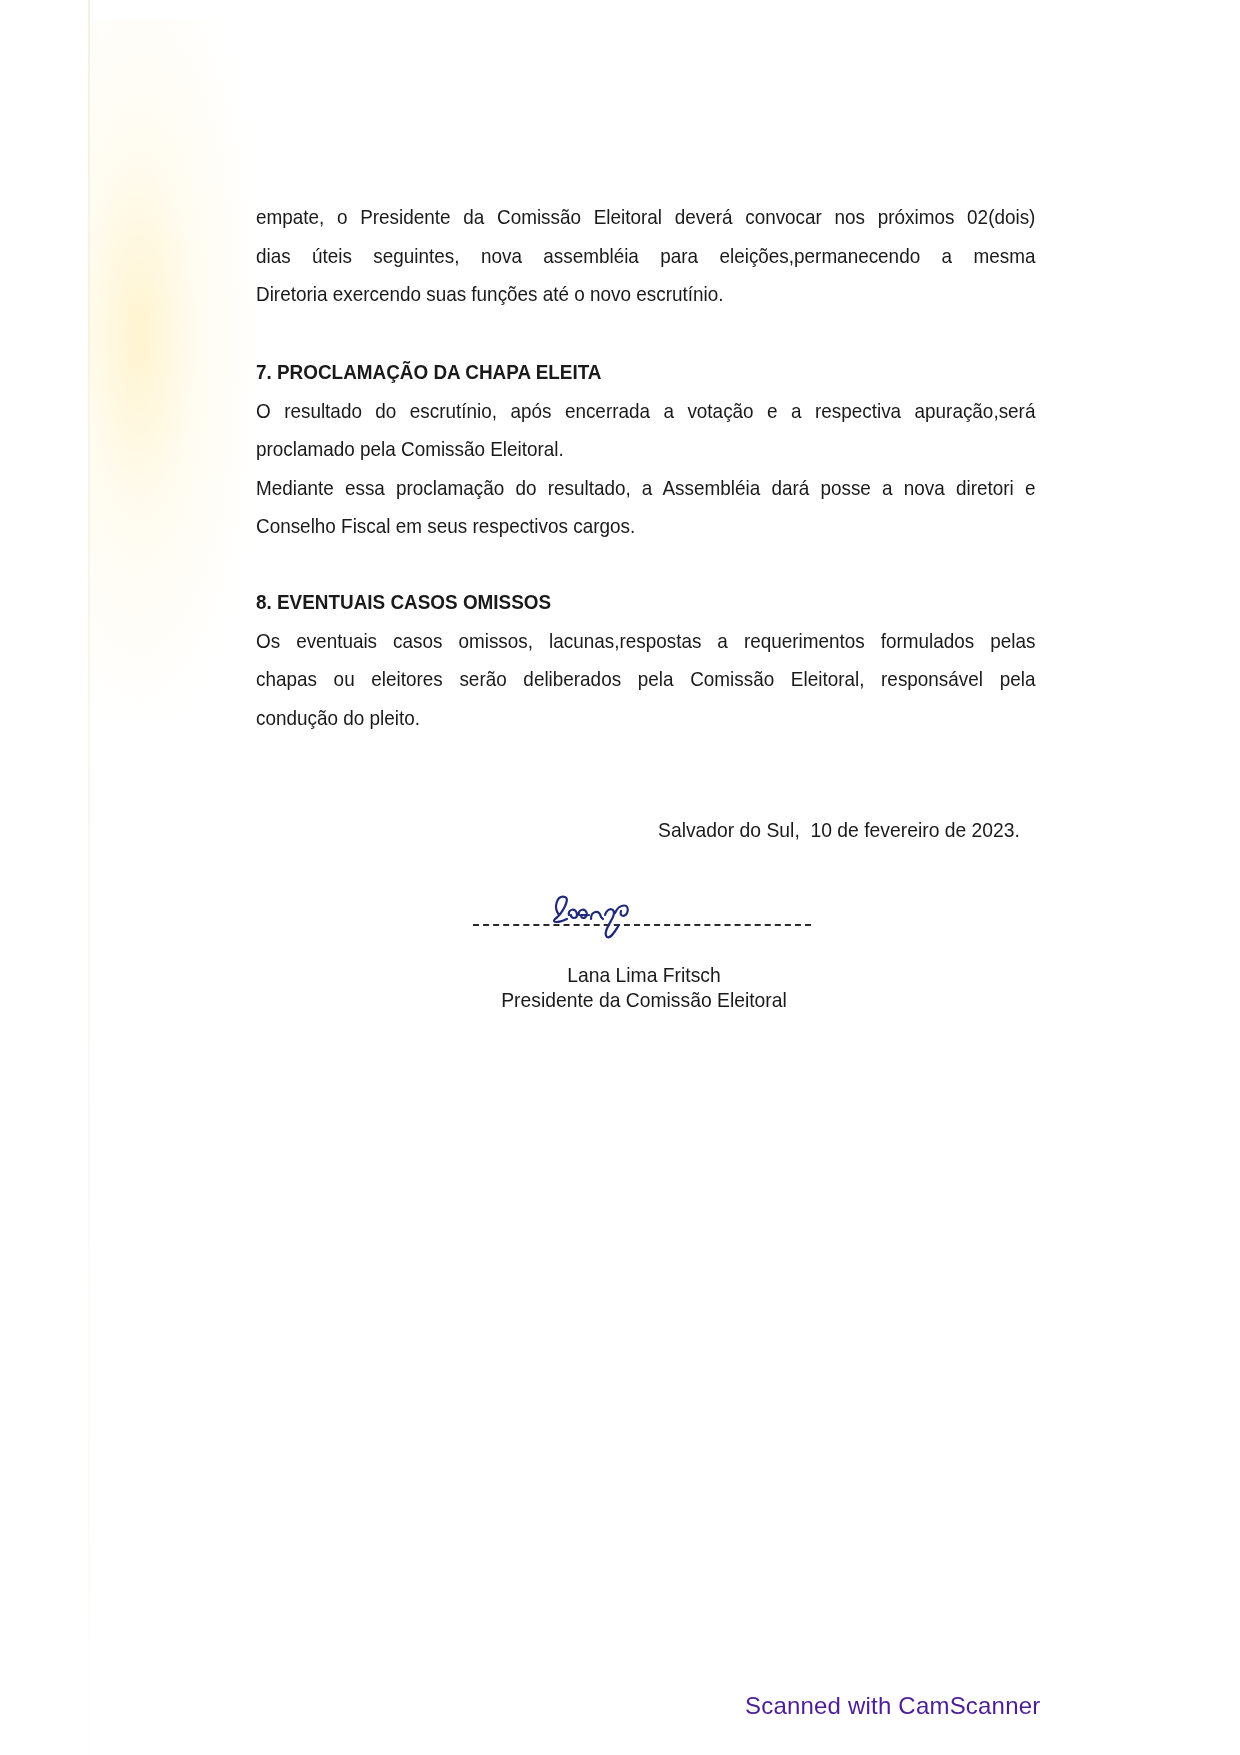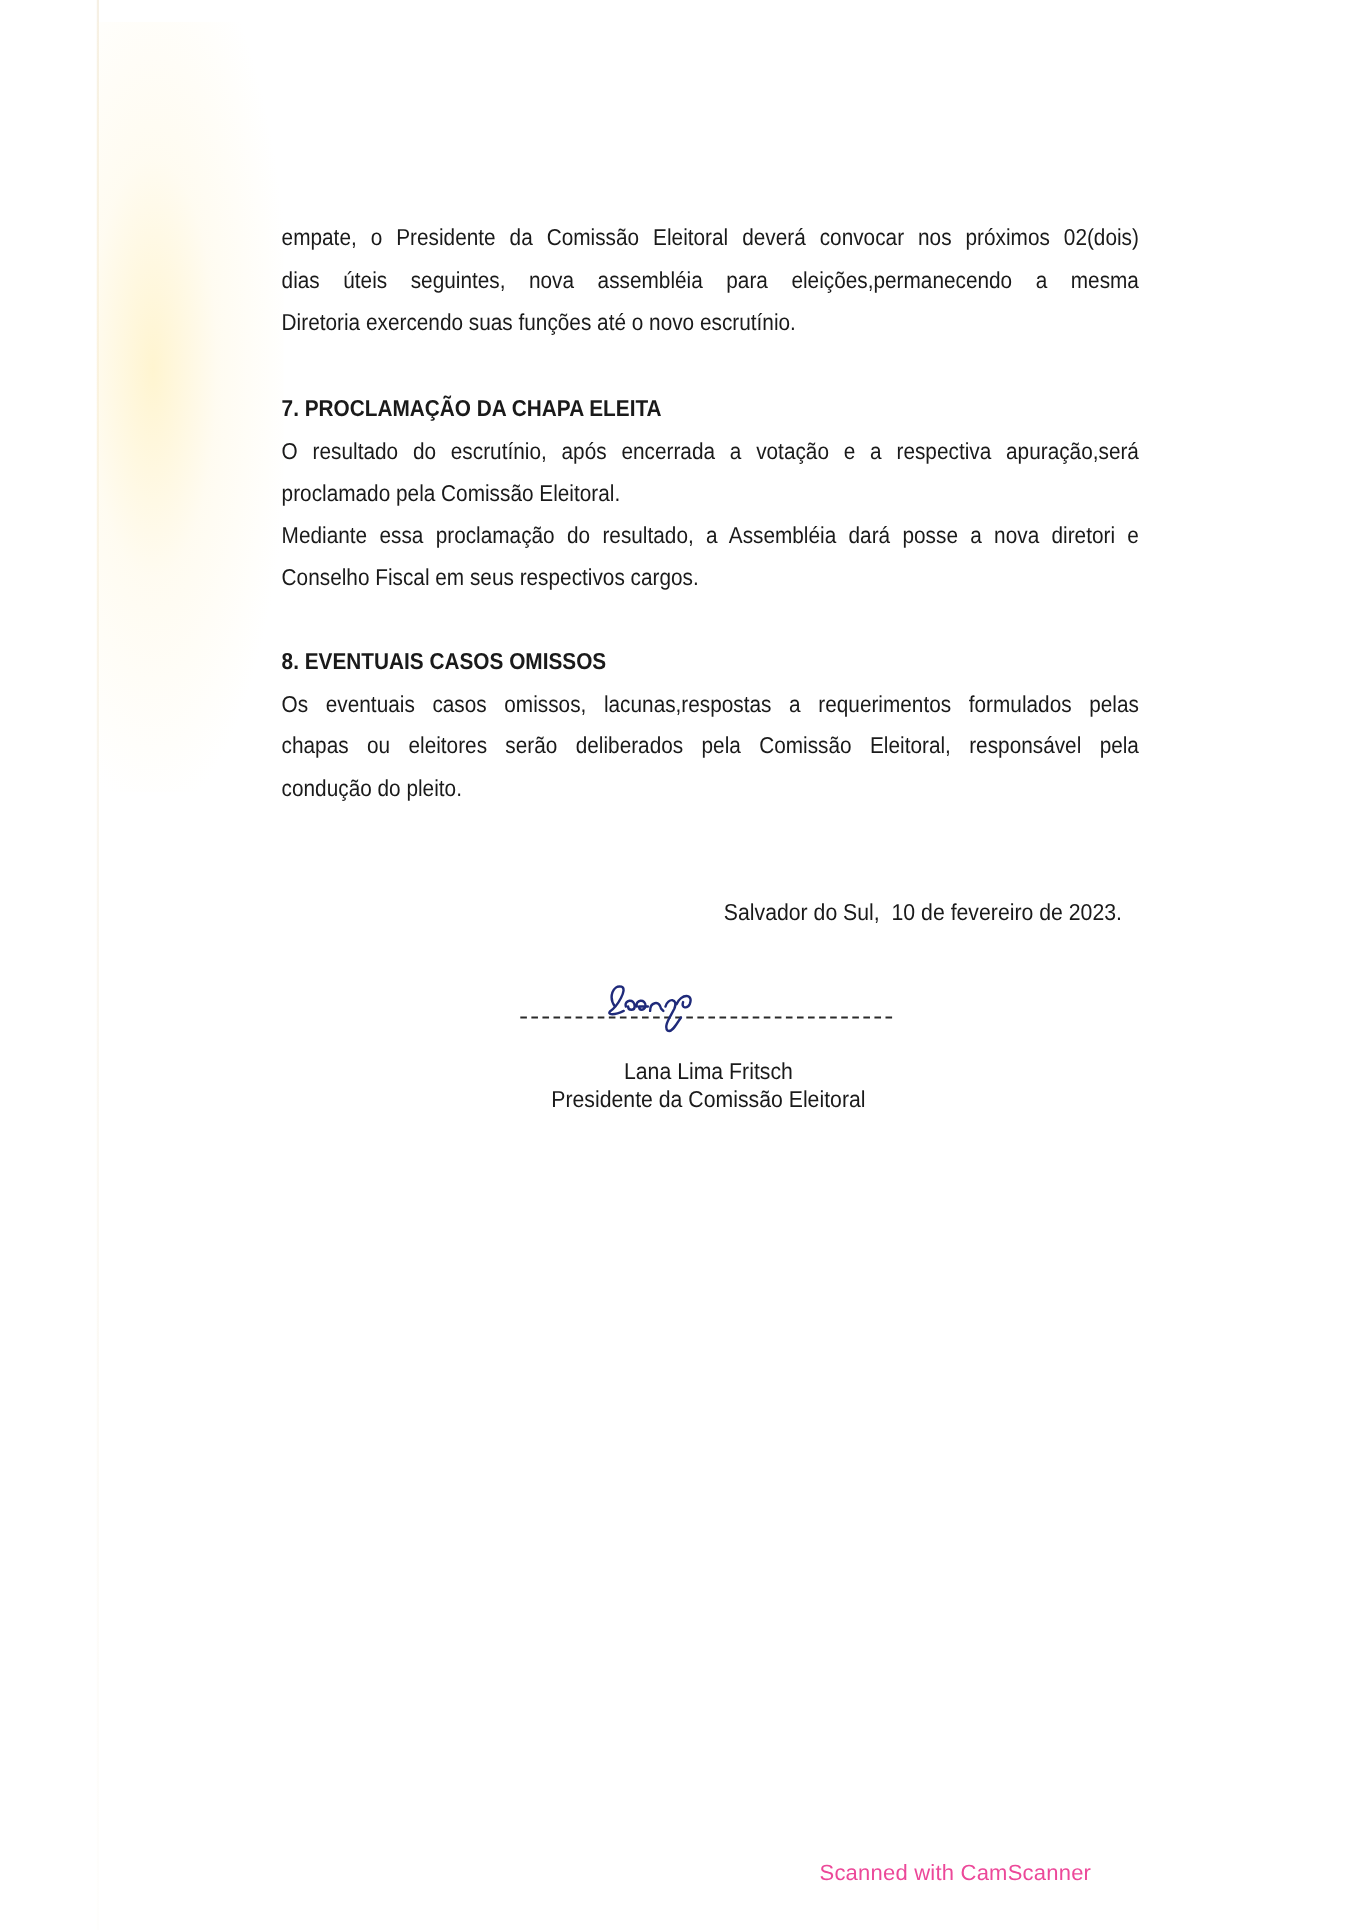--- a/index.html
+++ b/index.html
@@ -44,21 +44,21 @@
     .sig-name {
       position: absolute; left: 474px; top: 963px; width: 340px; text-align: center;
       font-size: 21px; transform: scaleX(0.92); transform-origin: center top;
     }
     .sig-title {
       position: absolute; left: 454px; top: 988px; width: 380px; text-align: center;
       font-size: 21px; transform: scaleX(0.92); transform-origin: center top;
     }
     .watermark {
       position: absolute; left: 745px; top: 1692px;
-      font-size: 20px; color: #ec4899; letter-spacing: 0.2px;
+      font-size: 24px; color: #4c1d95; letter-spacing: 0.2px;
     }
   </style>
 </head>
 <body>
 
 <div class="page-edge"></div>
 <div class="page-tint"></div>
 
 <div id="block1" class="body-text">
   <span class="justify-line">empate, o Presidente da Comissão Eleitoral deverá convocar nos próximos 02(dois)</span>

